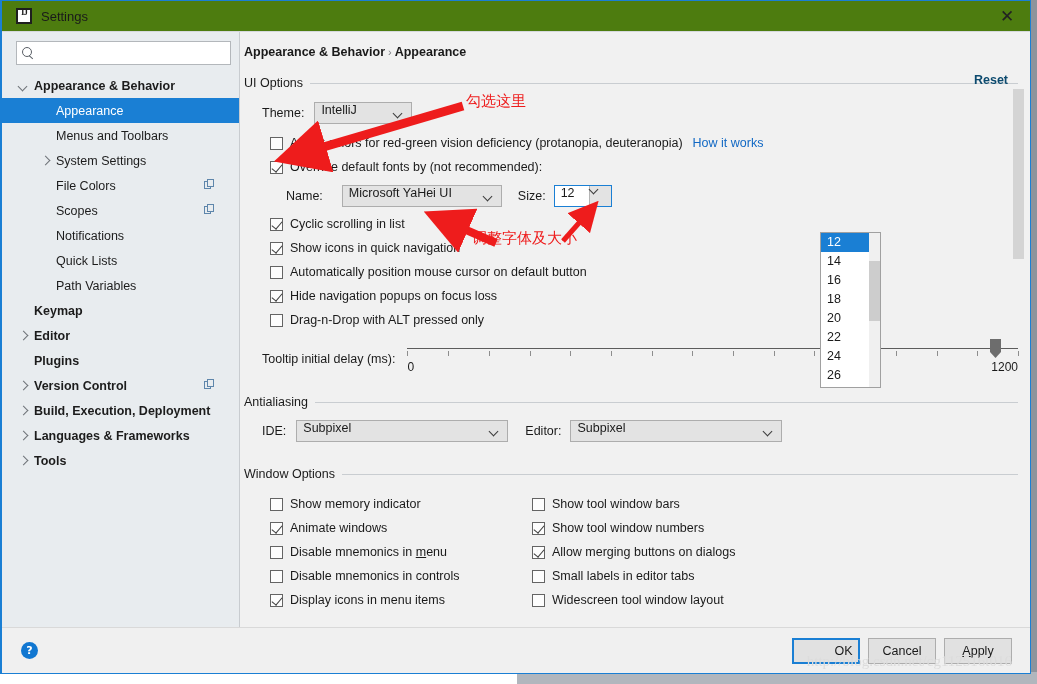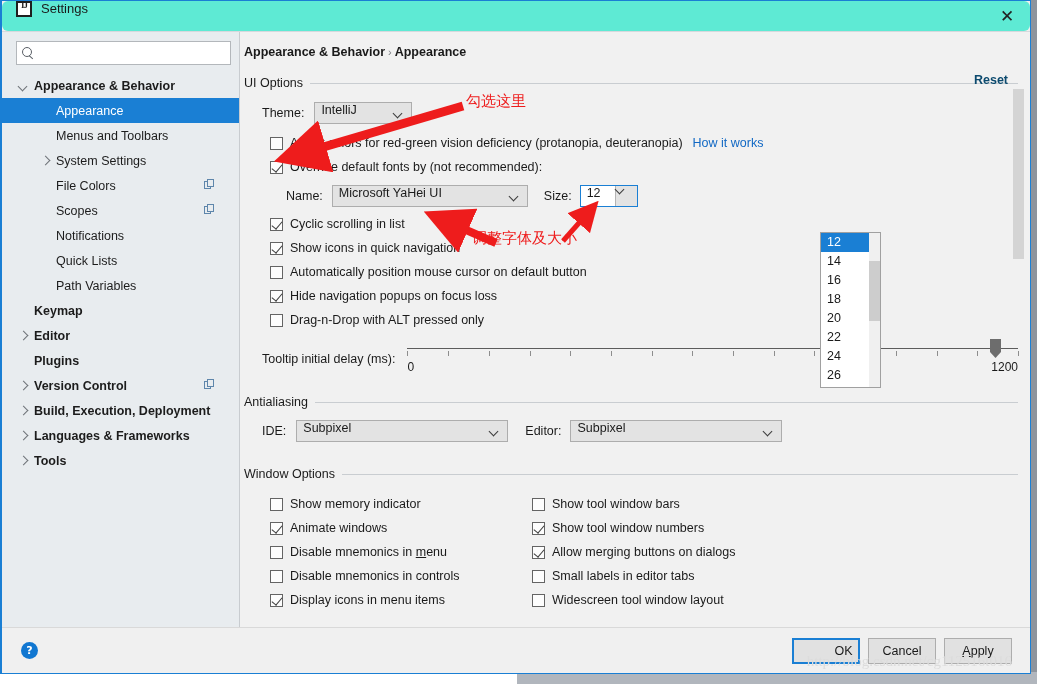--- a/index.html
+++ b/index.html
@@ -32,25 +32,24 @@
   
   .window {
     position: absolute; left: 0; top: 0;
     width: 1031px; height: 674px;
     background: #f0f0f0;
     border: 1px solid #1a7fd4;
     border-left-width: 2px;
     display: flex; flex-direction: column;
   }
   .titlebar {
-    height: 30px; background: #5eead4;
-    display: flex; align-items: flex-start;
+    height: 30px; background: #4d7c0f;
+    display: flex; align-items: center;
     flex: 0 0 30px;
     position: relative;
-    border-radius: 6px;
   }
   .ij-logo {
     width: 16px; height: 16px; margin-left: 14px; margin-right: 9px;
     background: #ffffff;
     border: 2px solid #1f1f1f;
     position: relative;
   }
   .ij-logo::after {
     content: "IJ";
     position: absolute; left: 0; top: -3px;
@@ -447,21 +446,21 @@
             <span class="howlink">How it works</span>
           </div>
 
           <div class="cb-row" style="margin-left:26px;">
             <span class="cbx on"></span>
             <span class="cb-lbl">Override default fonts by (not recommended):</span>
           </div>
 
           <div class="row" style="margin-left:42px;margin-top:11px;">
             <span class="lbl">Name:</span>
-            <div class="combo" style="width:196px;margin-left:9px;">
+            <div class="combo" style="width:160px;margin-left:19px;">
               <span>Microsoft YaHei UI</span>
               <span class="chev"></span>
             </div>
             <span class="lbl" style="margin-left:16px;">Size:</span>
             <div class="combo" style="width:58px;margin-left:8px;background:#ffffff;border:1px solid #1a7fd4;">
               <span>12</span>
               <span class="chev" style="right:0;top:0;width:22px;height:20px;background:#e3e3e3;border-left:1px solid #b4b4b4;"></span>
             </div>
           </div>
 

